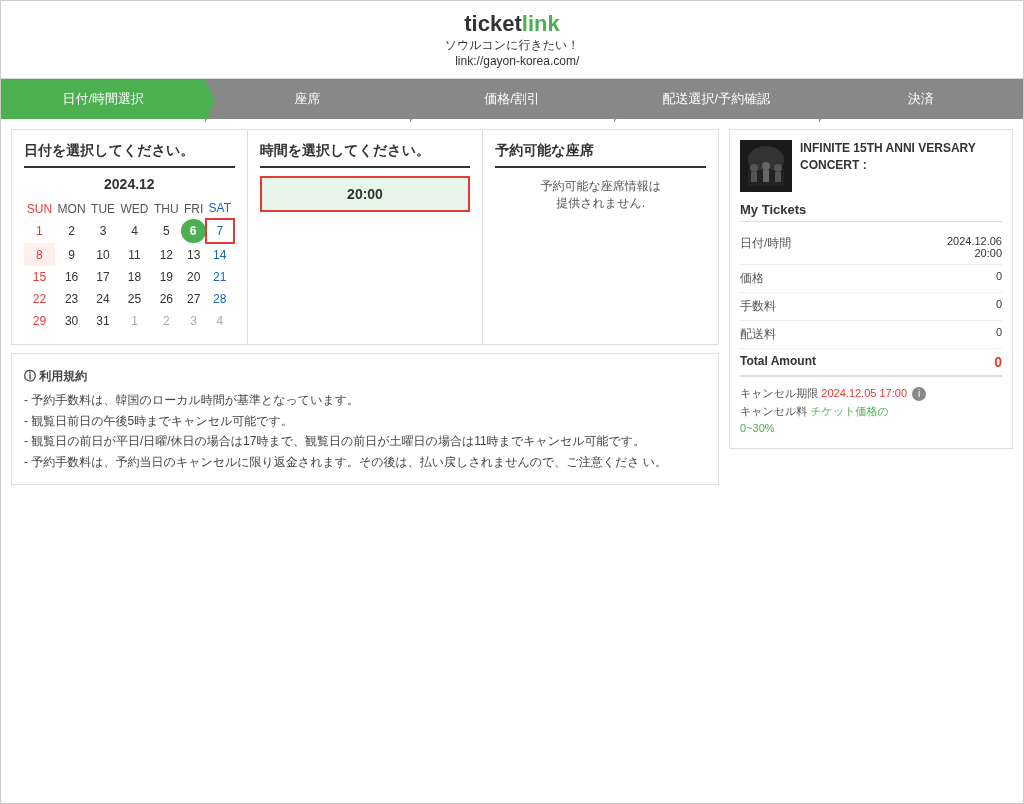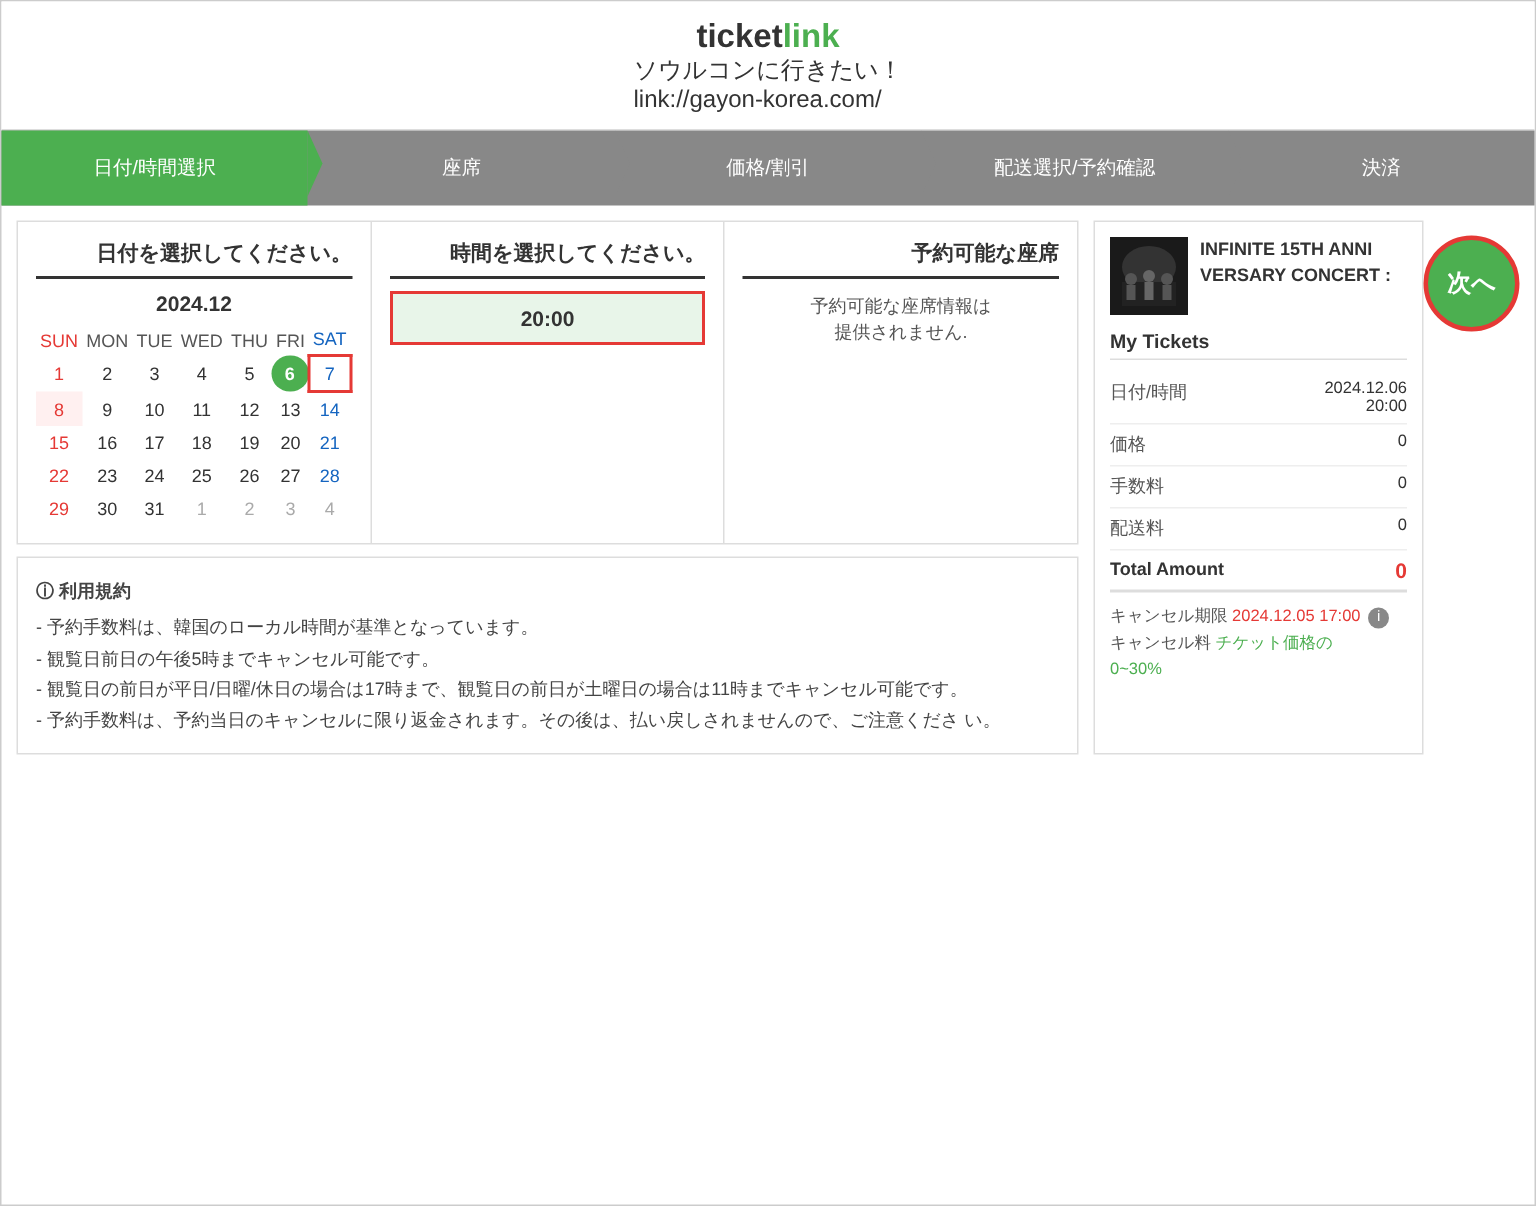--- a/index.html
+++ b/index.html
@@ -23,30 +23,30 @@
       background: #fff;
       flex-direction: column;
     }
     .logo {
       font-size: 22px;
       font-weight: bold;
       color: #333;
     }
     .logo span { color: #4caf50; }
     .top-right-text {
-      text-align: left;
-      font-size: 16px;
+      text-align: right;
+      font-size: 12px;
       color: #333;
     }
 
     
     .step-nav {
       display: flex;
       background: #888;
-      height: 50px;
+      height: 40px;
     }
     .step-item {
       flex: 1;
       display: flex;
       align-items: center;
       justify-content: center;
       color: #fff;
       font-size: 13px;
       position: relative;
     }
@@ -101,21 +101,21 @@
       border-right: 1px solid #ddd;
     }
     .seat-section {
       flex: 1;
       padding: 12px;
     }
 
     .section-title {
       font-size: 14px;
       font-weight: bold;
-      text-align: right;
+      text-align: left;
       margin-bottom: 8px;
       border-bottom: 2px solid #333;
       padding-bottom: 6px;
     }
 
     .cal-month {
       text-align: center;
       font-weight: bold;
       margin-bottom: 6px;
       font-size: 14px;
@@ -169,21 +169,21 @@
     }
     .notice-title {
       font-weight: bold;
       margin-bottom: 4px;
     }
 
     
     .right-panel {
       width: 284px;
       display: flex;
-      flex-direction: row;
+      flex-direction: column;
       gap: 0;
     }
 
     .ticket-info-box {
       border: 1px solid #ddd;
       padding: 10px;
       background: #fff;
     }
 
     .event-header {
@@ -469,21 +469,18 @@
             <span class="info-icon">i</span>
           </div>
           <div>
             <span>キャンセル料</span>
             <span class="cancel-fee-green">チケット価格の<br>0~30%</span>
           </div>
         </div>
 
       </div>
 
-      <div class="next-btn-area">
-        <button class="next-btn">次へ</button>
-      </div>
 
     </div>
 
   </div>
 
 </div>
 
 </body></html>

